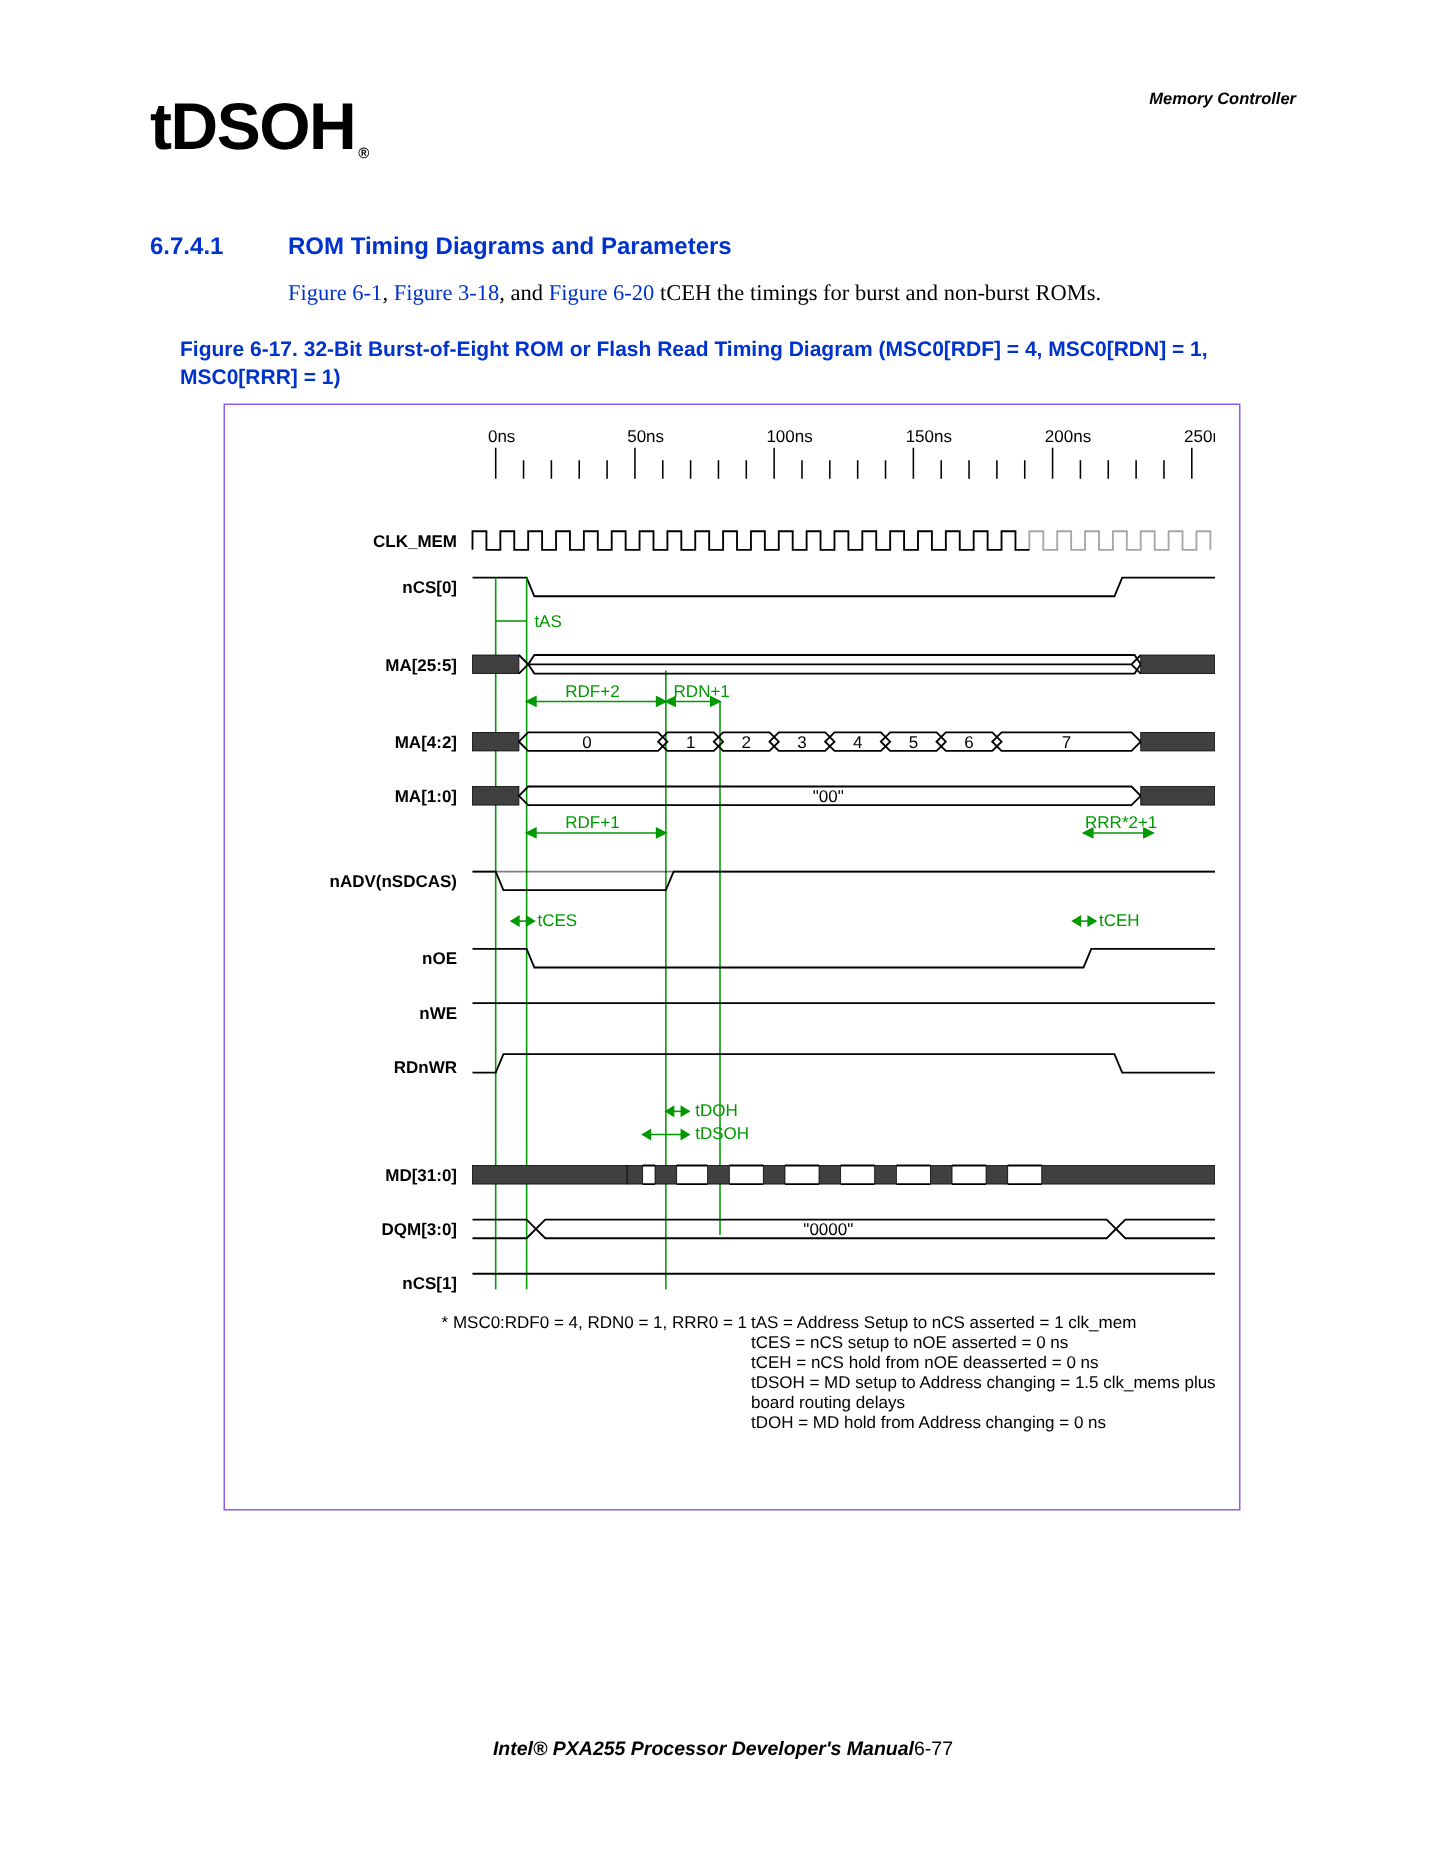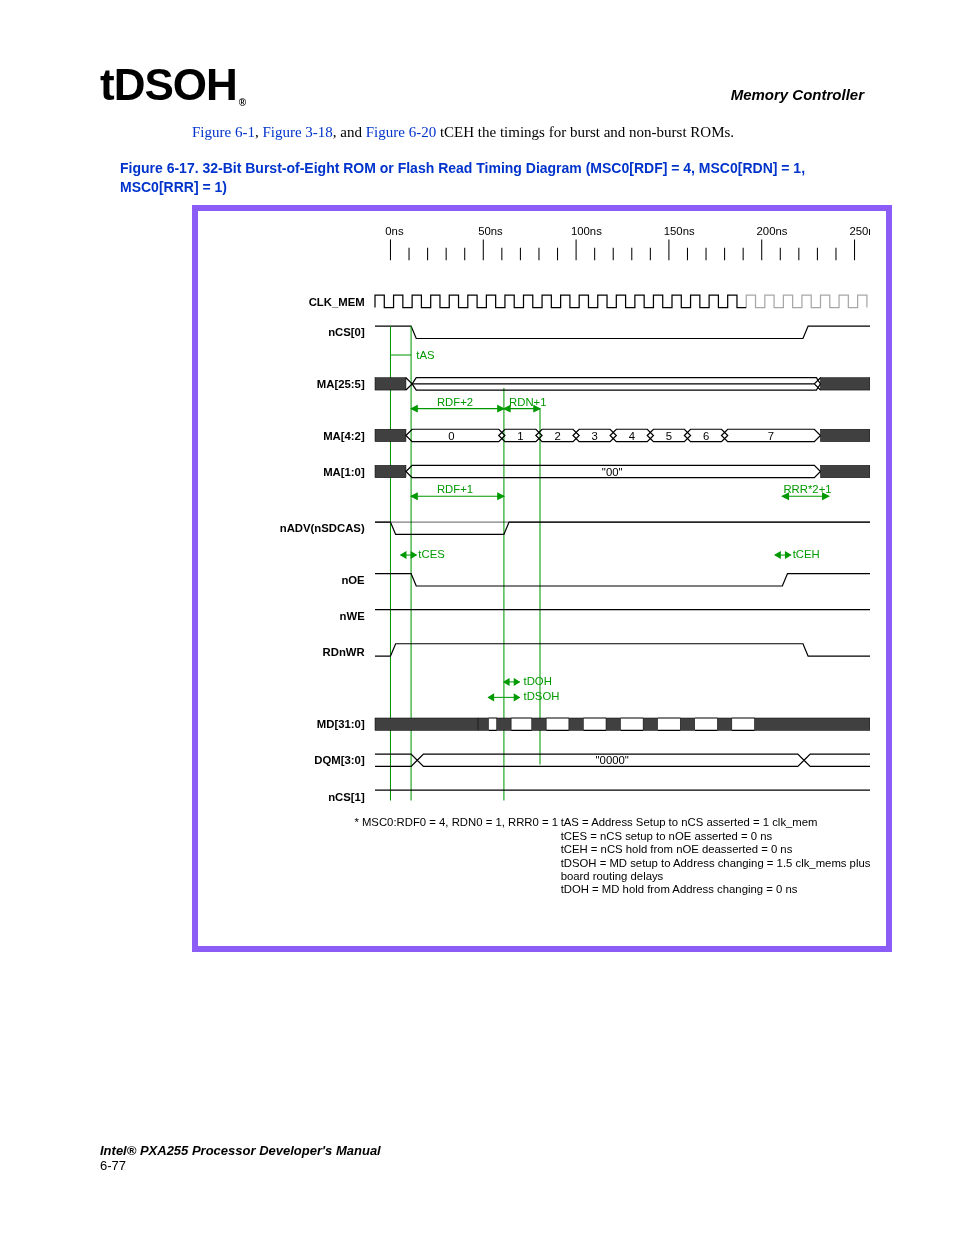--- a/index.html
+++ b/index.html
@@ -10,51 +10,55 @@
     width: 954px;
     height: 1235px;
     position: relative;
     color: #000;
     font-size: 15px;
   }
   .page { padding: 60px 90px 60px 100px; }
   .header-row { display: flex; justify-content: space-between; align-items: flex-start; }
   .logo { font-family: Arial, Helvetica, sans-serif; font-size: 44px; font-weight: 700; letter-spacing: -1px; position: relative; }
   .reg { font-size: 10px; vertical-align: baseline; position: relative; top: 6px; left: 2px; }
-  .hdr-right { font-family: Arial, Helvetica, sans-serif; font-weight: 700; font-style: italic; font-size: 15px; margin-top: 26px; }
+  .hdr-right { font-family: Arial, Helvetica, sans-serif; font-weight: 700; font-style: italic; font-size: 11px; }
   .sec-row { display: flex; align-items: baseline; margin-top: 46px; }
   .sec-num { color: #0033cc; font-family: Arial, Helvetica, sans-serif; font-weight: 700; font-size: 16px; width: 92px; }
   .sec-title { color: #0033cc; font-family: Arial, Helvetica, sans-serif; font-weight: 700; font-size: 16px; }
   .body-text { margin-left: 92px; margin-top: 14px; font-size: 15px; }
   .link { color: #0033cc; }
   .fig-caption { color: #0033cc; font-family: Arial, Helvetica, sans-serif; font-weight: 700; font-size: 14px; margin-top: 18px; line-height: 1.35; margin-left: 20px; }
-  .diagram-wrap { border: 6px solid #8b5cf6; margin-left: 92px; margin-top: 8px; padding: 12px 16px 8px 12px; width: 660px; }
+  .diagram-wrap { border: 1px solid #8b5cf6; margin-left: 49px; margin-top: 8px; padding: 12px 16px 8px 0; width: 660px; }
   .svg-diagram { width: 100%; }
   .svg-diagram text { font-family: Arial, Helvetica, sans-serif; font-size: 11px; }
   .sig-label { text-anchor: end; font-family: Arial, Helvetica, sans-serif; font-size: 12px; font-weight: 700; }
   .green-text { fill: #009900; font-size: 11px; }
   .green-stroke { stroke: #009900; stroke-width: 1; fill: none; }
   .sig { stroke: #000; stroke-width: 1.2; fill: none; }
   .bus-fill { fill: #404040; stroke: #000; stroke-width: 0.5; }
   .footnote { font-family: Arial, Helvetica, sans-serif; font-size: 10px; }
-  .footer-row { position: absolute; bottom: 62px; left: 100px; right: 90px; display: flex; justify-content: center; font-family: Arial, Helvetica, sans-serif; font-size: 13px; flex-direction: column; }
+  .footer-row { position: absolute; bottom: 62px; left: 100px; right: 90px; display: flex; justify-content: center; font-family: Arial, Helvetica, sans-serif; font-size: 13px; }
   .footer-left { font-style: italic; font-weight: 700; }
   .tick { stroke: #000; stroke-width: 1; }
 </style>
 </head>
 <body>
 
 <div class="page">
   <div class="header-row">
     <div class="logo">
       <span>tDSOH</span><span class="reg">®</span>
     </div>
     <div class="hdr-right">Memory Controller</div>
   </div>
 
+  <div class="sec-row">
+    <div class="sec-num">6.7.4.1</div>
+    <div class="sec-title">ROM Timing Diagrams and Parameters</div>
+  </div>
 
   <div class="body-text">
     <span class="link">Figure 6-1</span><span>, </span><span class="link">Figure 3-18</span><span>, and </span><span class="link">Figure 6-20</span><span> tCEH the timings for burst and non-burst ROMs.</span>
   </div>
 
   <div class="fig-caption">Figure 6-17. 32-Bit Burst-of-Eight ROM or Flash Read Timing Diagram (MSC0[RDF] = 4, MSC0[RDN] = 1, MSC0[RRR] = 1)</div>
 
   <div class="diagram-wrap">
     <svg class="svg-diagram" viewBox="0 0 640 690">
 

